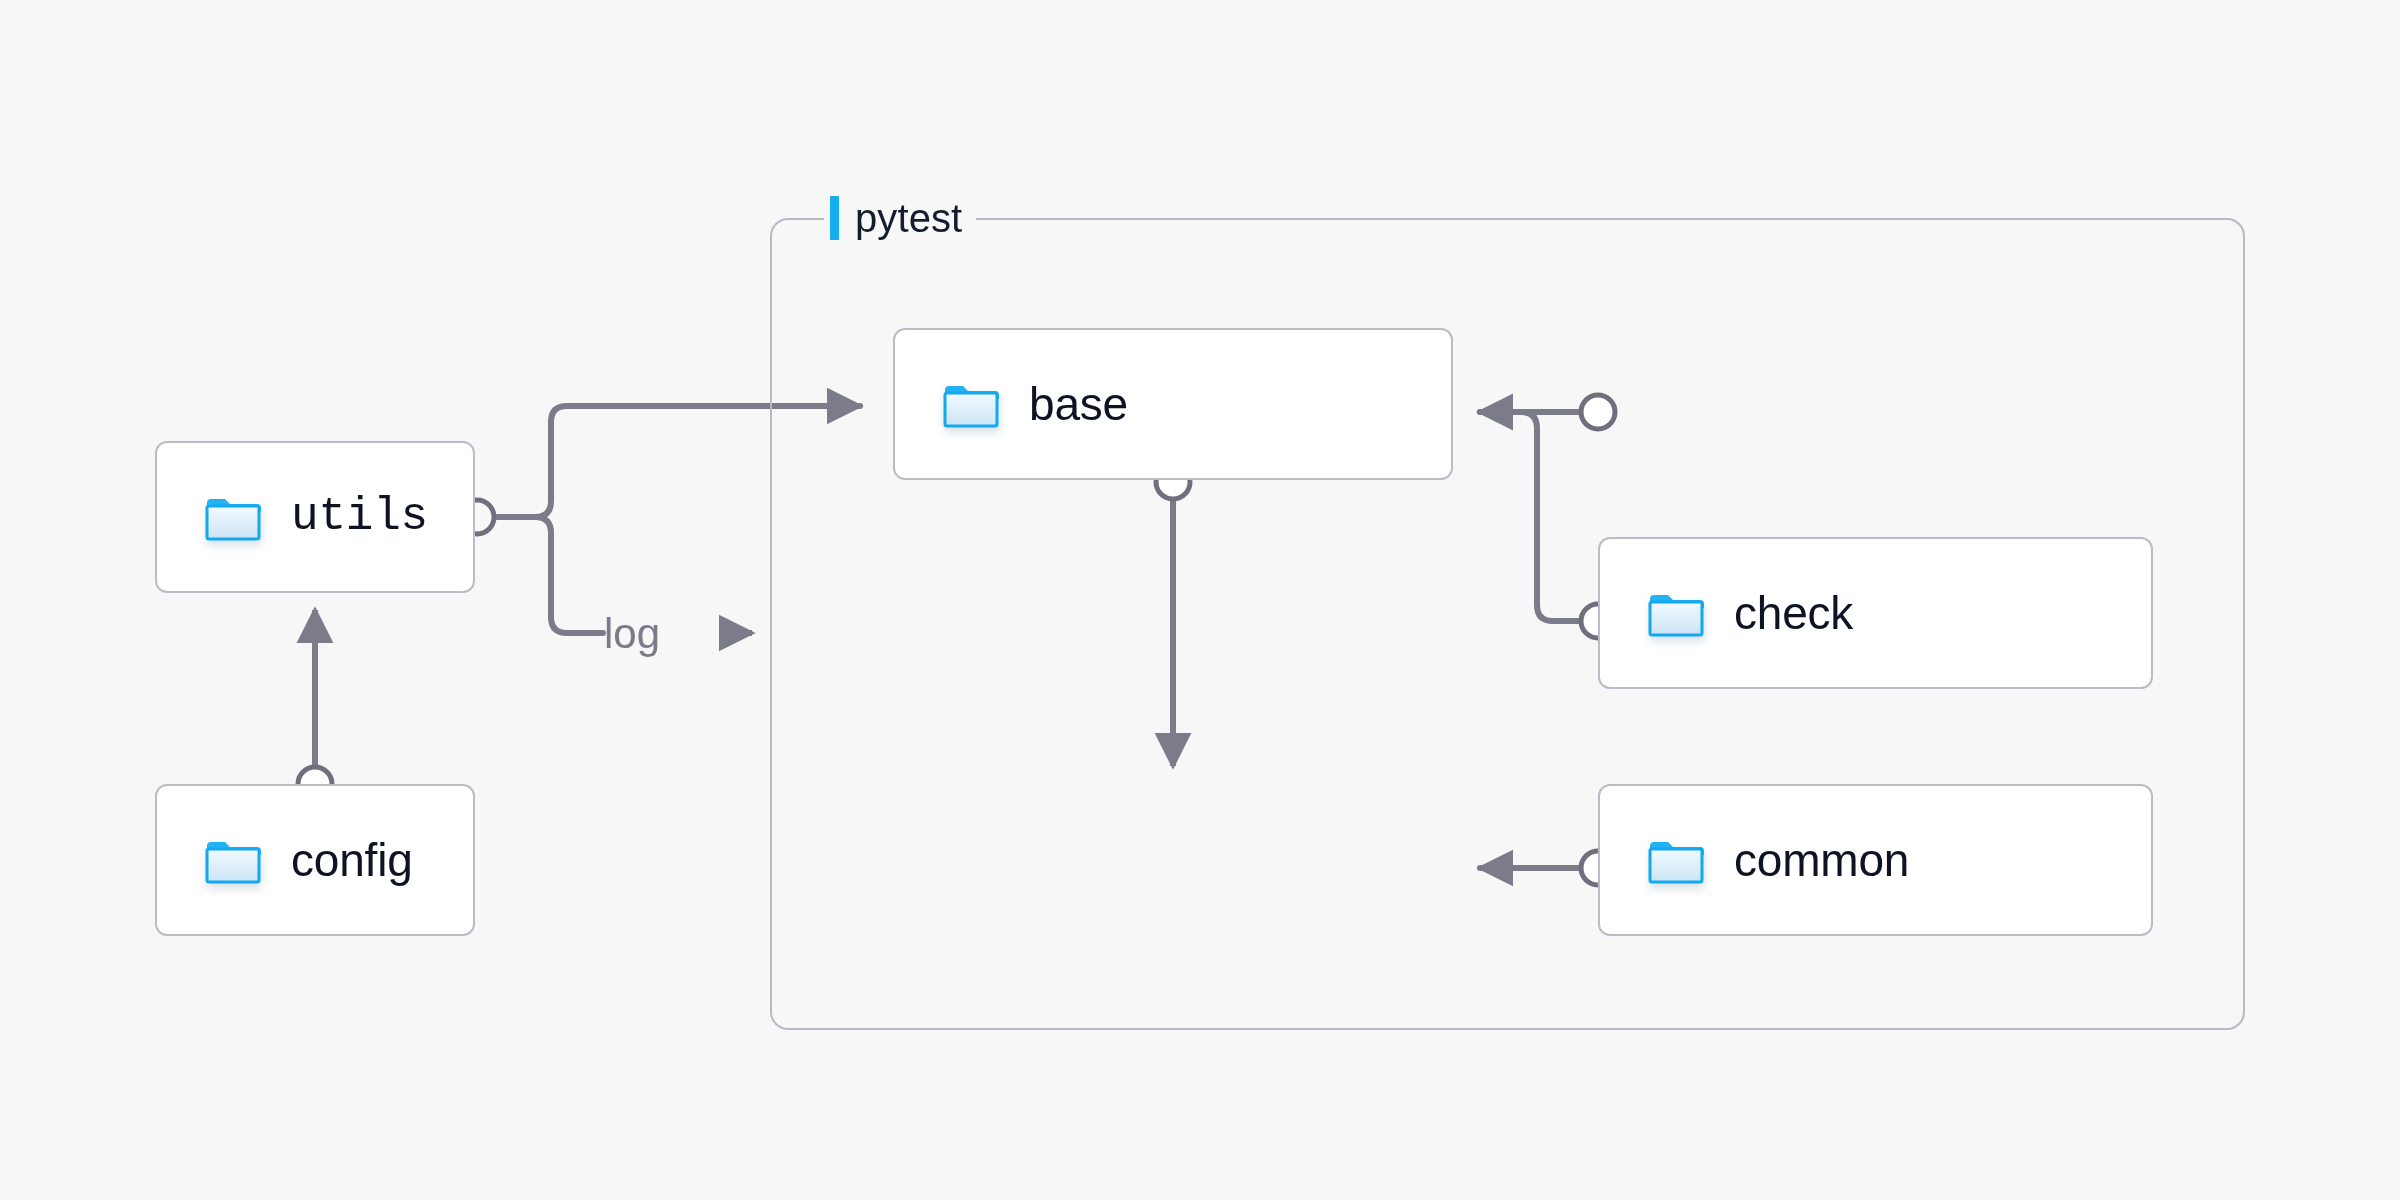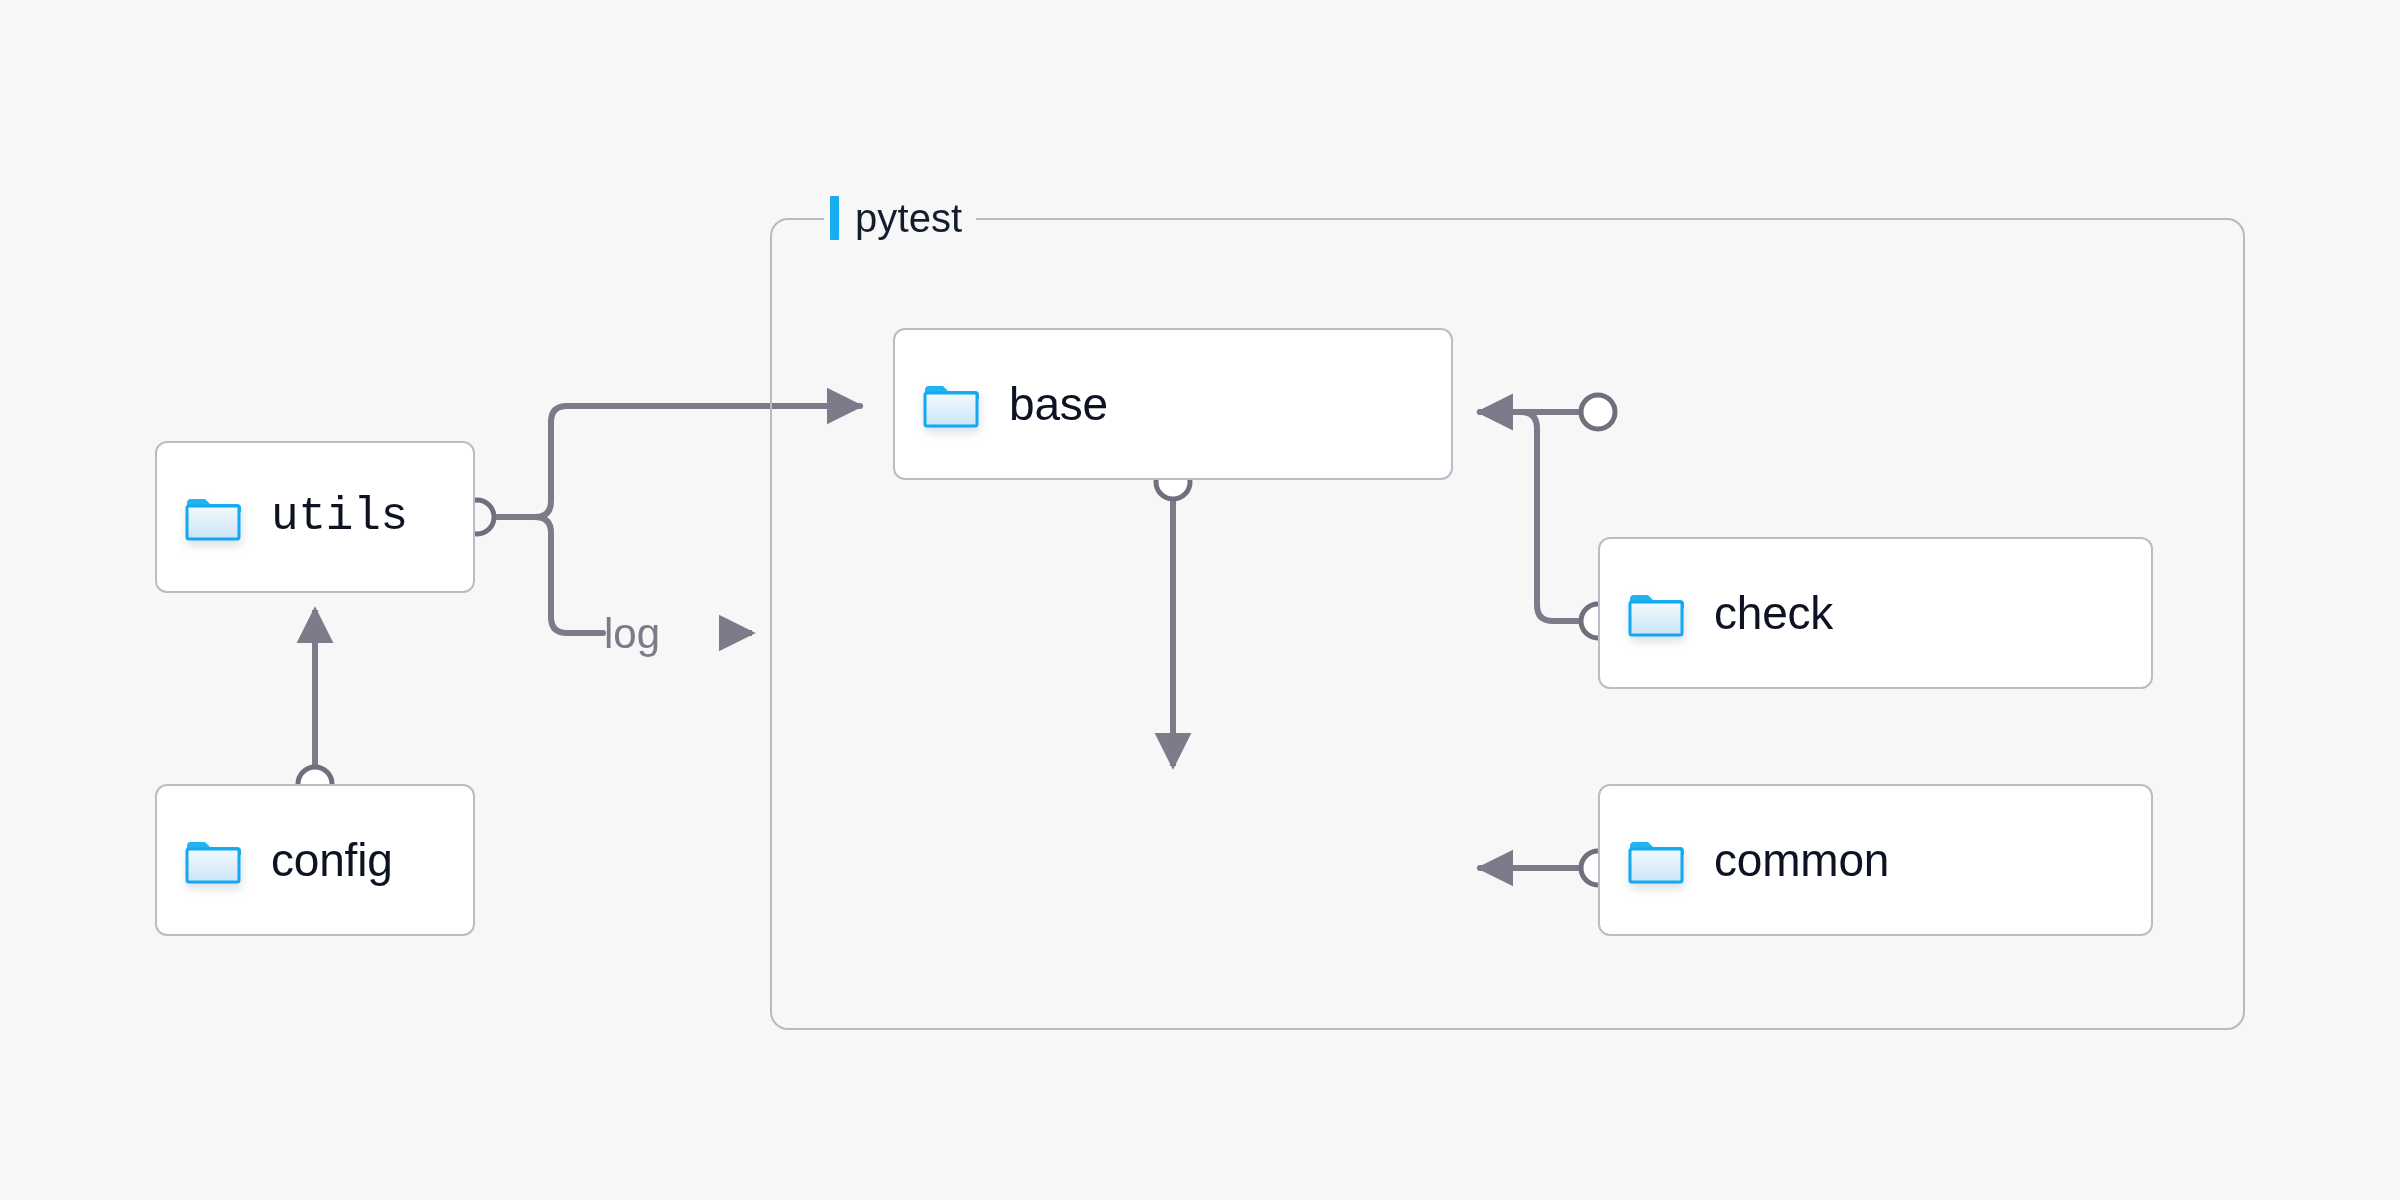--- a/index.html
+++ b/index.html
@@ -62,21 +62,21 @@
 
   
   .node {
     position: absolute;
     box-sizing: border-box;
     background: #ffffff;
     border: 2px solid #bcbbc7;
     border-radius: 12px;
     display: flex;
     align-items: center;
-    padding-left: 28px;
+    padding-left: 48px;
     gap: 30px;
   }
   .node-label {
     font-size: 46px;
     color: #0d1323;
     line-height: 1;
     white-space: nowrap;
     letter-spacing: -0.2px;
   }
 

